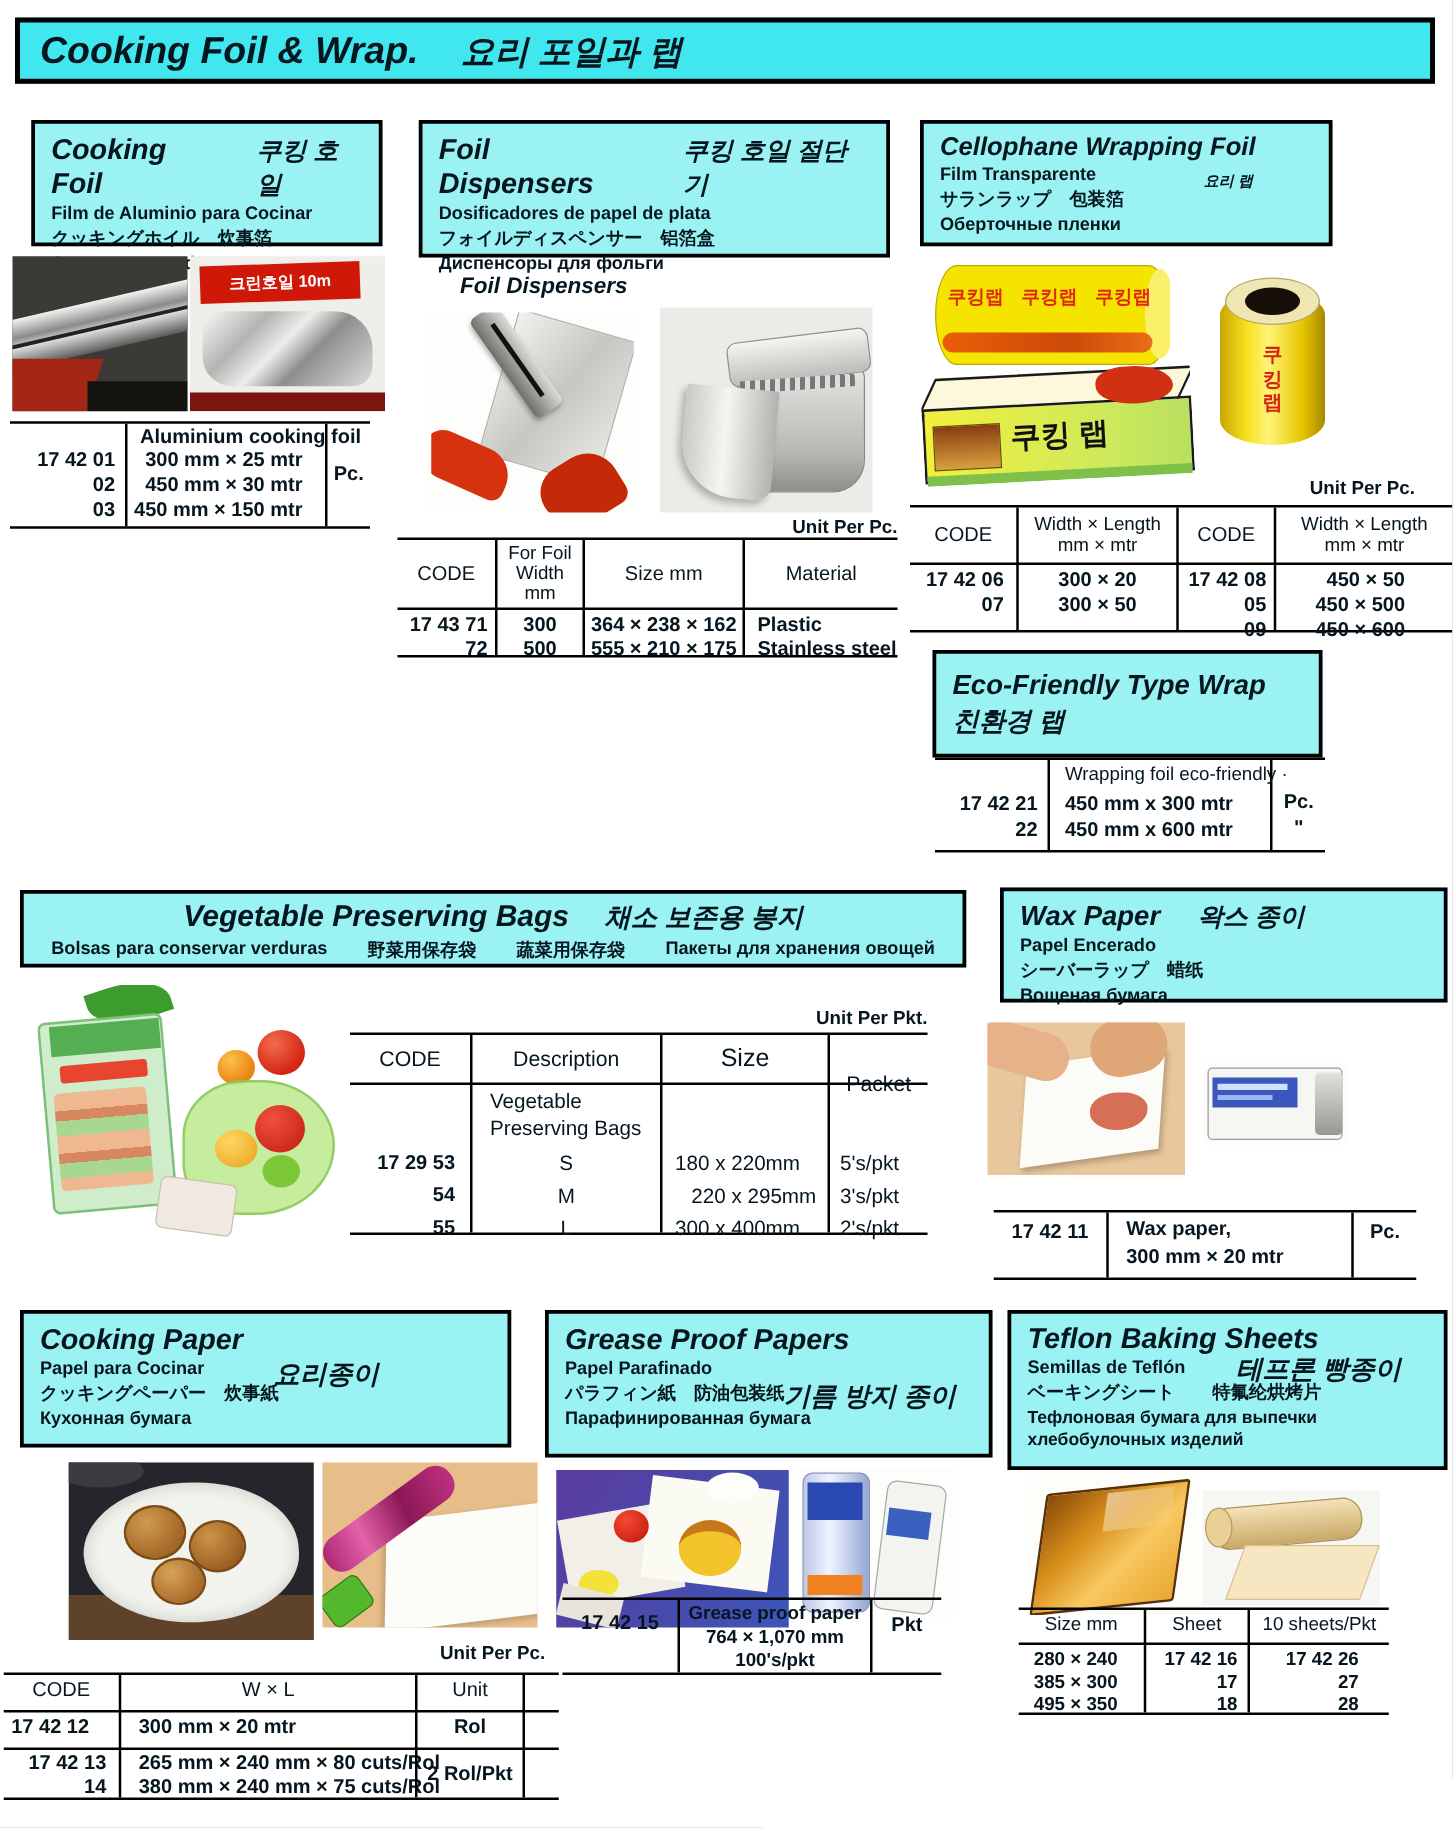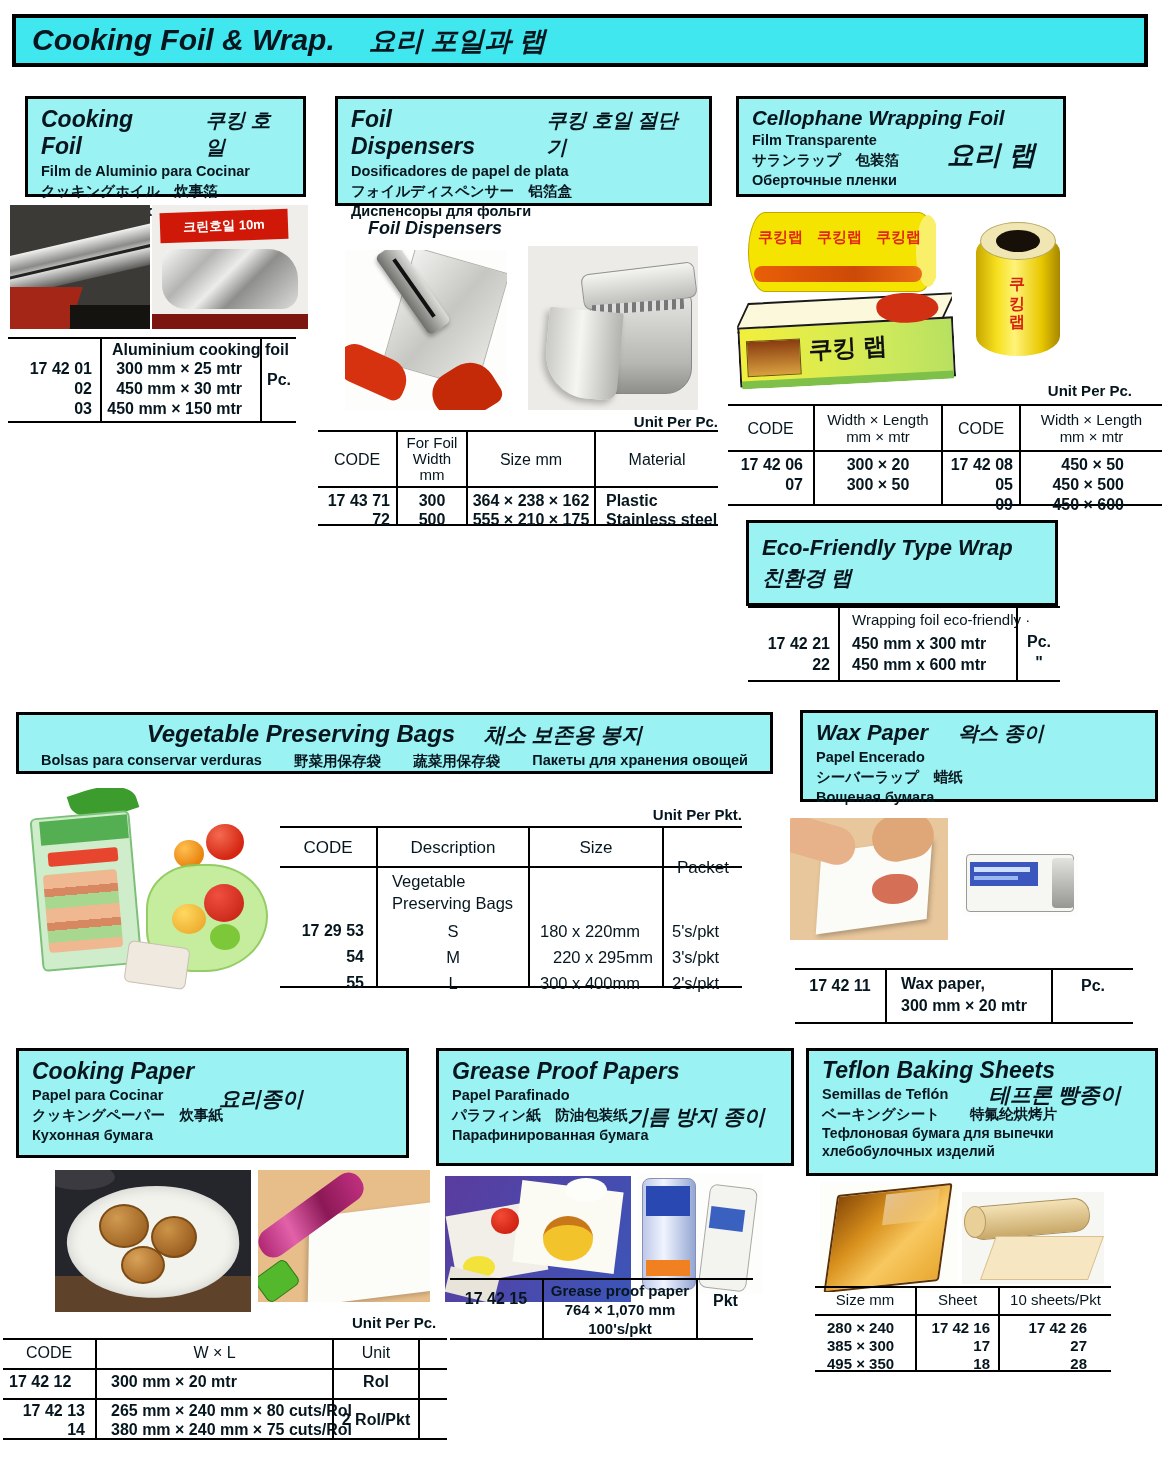--- a/index.html
+++ b/index.html
@@ -130,21 +130,21 @@
       <div class="ln bold" style="top:60px;padding-left:10px;">Plastic</div>
       <div class="ln bold" style="top:79px;padding-left:10px;">Stainless steel</div>
     </div>
   </div>
 
   <div class="sec" style="left:736px;top:96px;width:330px;height:101px;">
     <div class="t-en" style="font-size:20.5px;">Cellophane Wrapping Foil</div>
     <div class="sub">Film Transparente</div>
     <div class="sub">サランラップ　包装箔</div>
     <div class="sub">Оберточные пленки</div>
-    <div class="t-ko" style="position:absolute;left:208px;top:38px;font-size:27px;">요리 랩</div>
+    <div class="t-ko" style="position:absolute;left:224px;top:38px;font-size:12px;">요리 랩</div>
   </div>
 
   <div class="ph" style="left:748px;top:212px;width:188px;height:80px;">
     <div style="position:absolute;inset:0;background:#f4e400;border:1px solid #c0a800;border-radius:18px/42px;"></div>
     <div style="position:absolute;right:-4px;top:3px;width:24px;height:72px;background:#f9ef68;border-radius:50%;"></div>
     <div style="position:absolute;left:10px;top:16px;display:flex;gap:14px;color:#e02810;font-weight:bold;font-size:15px;">
       <span>쿠킹랩</span>
       <span>쿠킹랩</span>
       <span>쿠킹랩</span>
     </div>
@@ -260,21 +260,21 @@
     </div>
     <div class="tc bl" style="width:152px;">
       <div class="hcell" style="height:38px;font-size:17px;">Description</div>
       <div class="ln" style="top:44px;padding-left:14px;font-size:16.5px;">Vegetable</div>
       <div class="ln" style="top:66px;padding-left:14px;font-size:16.5px;">Preserving Bags</div>
       <div class="ln" style="top:94px;text-align:center;font-size:16.5px;">S</div>
       <div class="ln" style="top:120px;text-align:center;font-size:16.5px;">M</div>
       <div class="ln" style="top:146px;text-align:center;font-size:16.5px;">L</div>
     </div>
     <div class="tc bl" style="width:134px;">
-      <div class="hcell" style="height:38px;font-size:17px;">Size</div>
+      <div class="hcell" style="height:38px;font-size:20px;">Size</div>
       <div class="ln" style="top:94px;padding-left:10px;font-size:16.5px;">180 x 220mm</div>
       <div class="ln" style="top:120px;padding-left:23px;font-size:16.5px;">220 x 295mm</div>
       <div class="ln" style="top:146px;padding-left:10px;font-size:16.5px;">300 x 400mm</div>
     </div>
     <div class="tc bl" style="flex:1;">
       <div class="hcell" style="height:38px;font-size:17px;margin-top:20px;">Packet</div>
       <div class="ln" style="top:94px;padding-left:8px;font-size:16.5px;">5's/pkt</div>
       <div class="ln" style="top:120px;padding-left:8px;font-size:16.5px;">3's/pkt</div>
       <div class="ln" style="top:146px;padding-left:8px;font-size:16.5px;">2's/pkt</div>
     </div>
@@ -301,21 +301,21 @@
     <div style="position:absolute;left:8px;top:12px;width:68px;height:24px;background:#3b57bd;"></div>
     <div style="position:absolute;left:12px;top:17px;width:56px;height:5px;background:#cfe0ff;"></div>
     <div style="position:absolute;left:12px;top:26px;width:44px;height:4px;background:#9cb8f0;"></div>
     <div style="position:absolute;right:4px;top:8px;width:22px;height:50px;background:linear-gradient(#e2e2de,#96969);background:linear-gradient(#e2e2de,#969692);border-radius:4px;"></div>
   </div>
 
   <div class="tbl" style="left:795px;top:968px;width:338px;height:56px;">
     <div class="tc" style="width:90px;">
       <div class="ln bold" style="top:7px;text-align:center;">17 42 11</div>
     </div>
-    <div class="tc bl" style="width:166px;">
+    <div class="tc bl" style="width:196px;">
       <div class="ln bold" style="top:5px;padding-left:14px;">Wax paper,</div>
       <div class="ln bold" style="top:27px;padding-left:14px;">300 mm × 20 mtr</div>
     </div>
     <div class="tc bl" style="flex:1;">
       <div class="ln bold" style="top:7px;text-align:center;">Pc.</div>
     </div>
   </div>
 
   <div class="sec" style="left:16px;top:1048px;width:393px;height:110px;">
     <div class="t-en" style="font-size:23px;">Cooking Paper</div>

